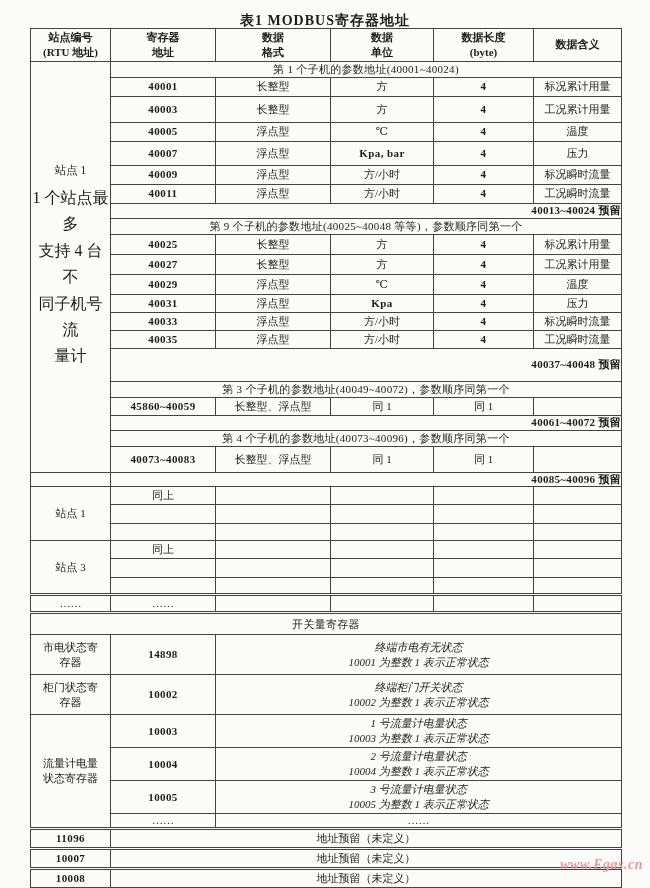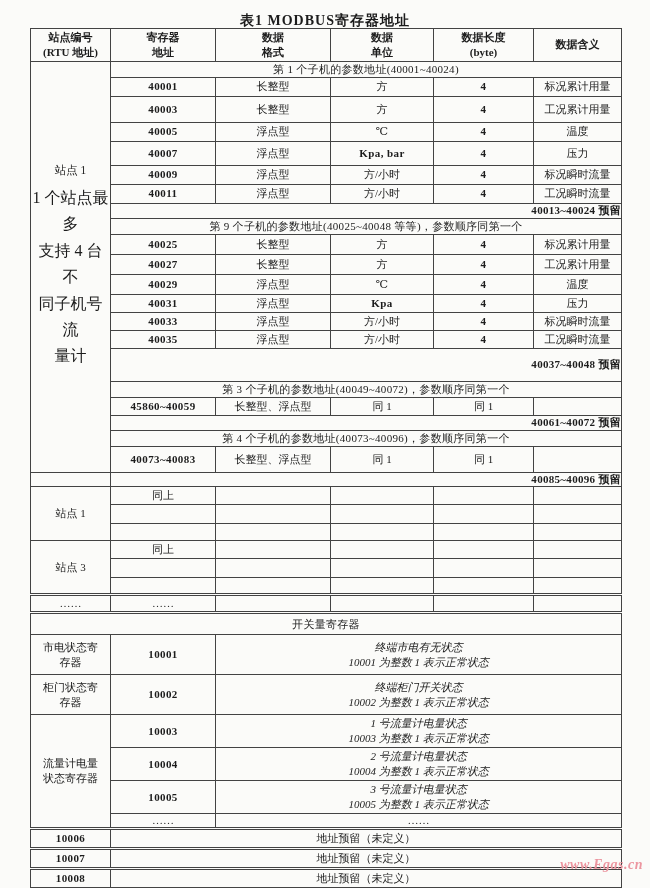--- a/index.html
+++ b/index.html
@@ -283,21 +283,21 @@
 
     <tr style="height:22px" class="dbl">
       <td colspan="6" class="sec">开关量寄存器</td>
     </tr>
 
     <tr style="height:40px">
       <td class="name2">
         <div>市电状态寄</div>
         <div>存器</div>
       </td>
-      <td class="num">10001</td>
+      <td class="num">14898</td>
       <td colspan="4" class="desc2">
         <div>终端市电有无状态</div>
         <div>10001 为整数 1 表示正常状态</div>
       </td>
     </tr>
 
     <tr style="height:40px">
       <td class="name2">
         <div>柜门状态寄</div>
         <div>存器</div>
@@ -333,21 +333,21 @@
         <div>3 号流量计电量状态</div>
         <div>10005 为整数 1 表示正常状态</div>
       </td>
     </tr>
     <tr style="height:12px">
       <td>……</td>
       <td colspan="4">……</td>
     </tr>
 
     <tr style="height:20px" class="dbl">
-      <td class="num">10006</td>
+      <td class="num">11096</td>
       <td colspan="5">地址预留（未定义）</td>
     </tr>
     <tr style="height:20px" class="dbl">
       <td class="num">10007</td>
       <td colspan="5">地址预留（未定义）</td>
     </tr>
     <tr style="height:20px" class="dbl">
       <td class="num">10008</td>
       <td colspan="5">地址预留（未定义）</td>
     </tr>

